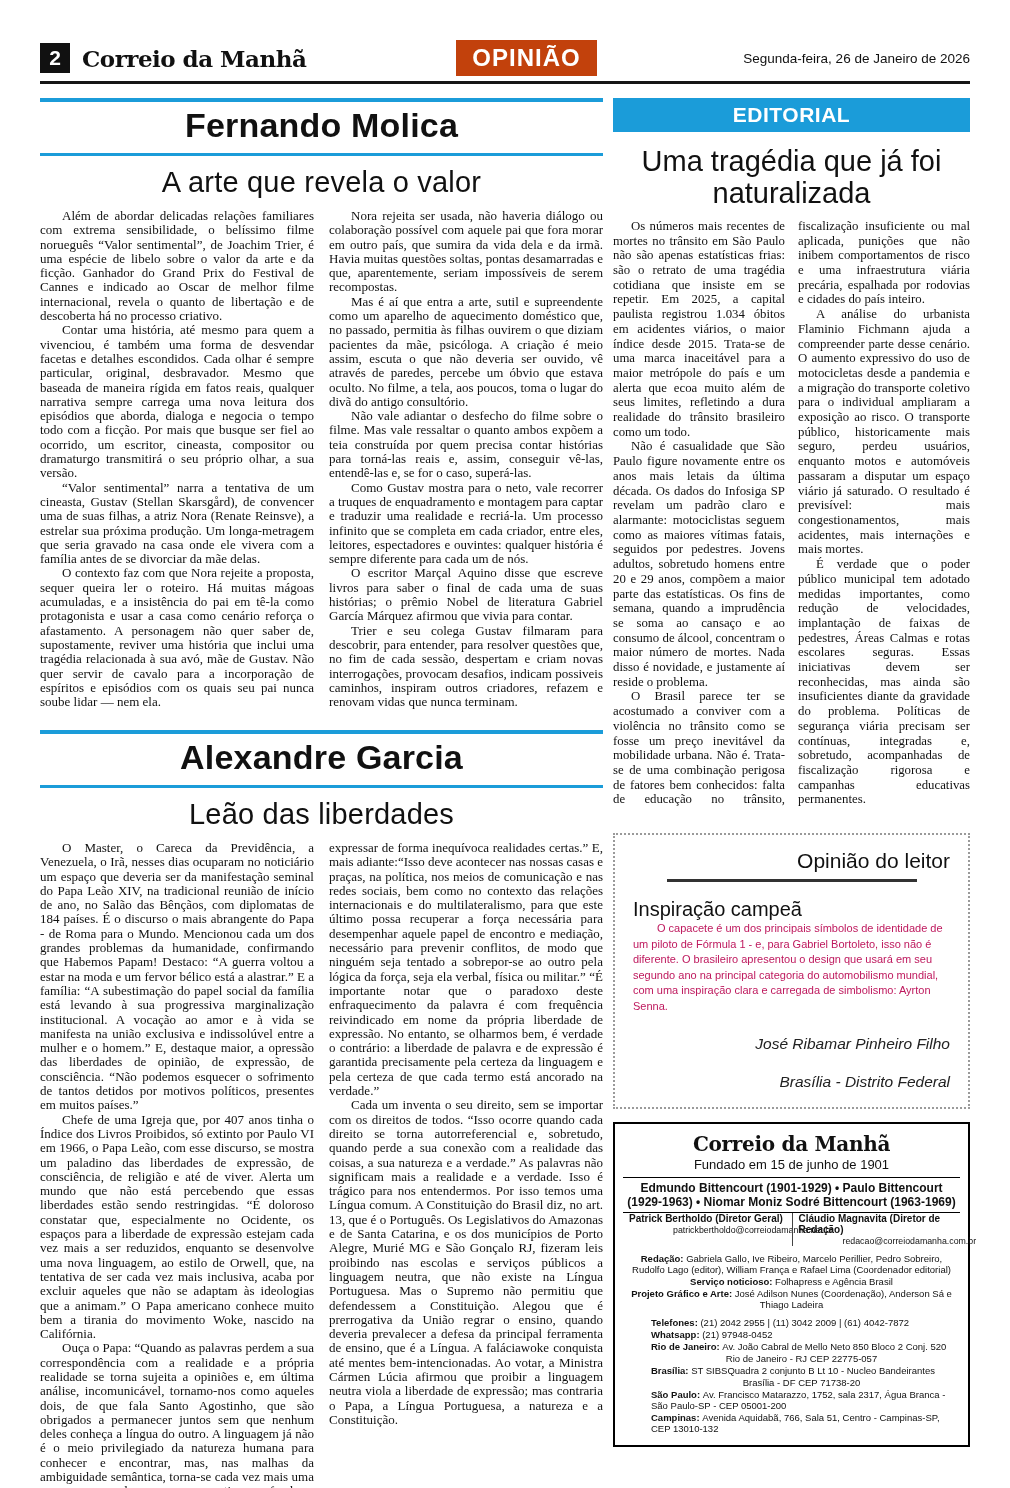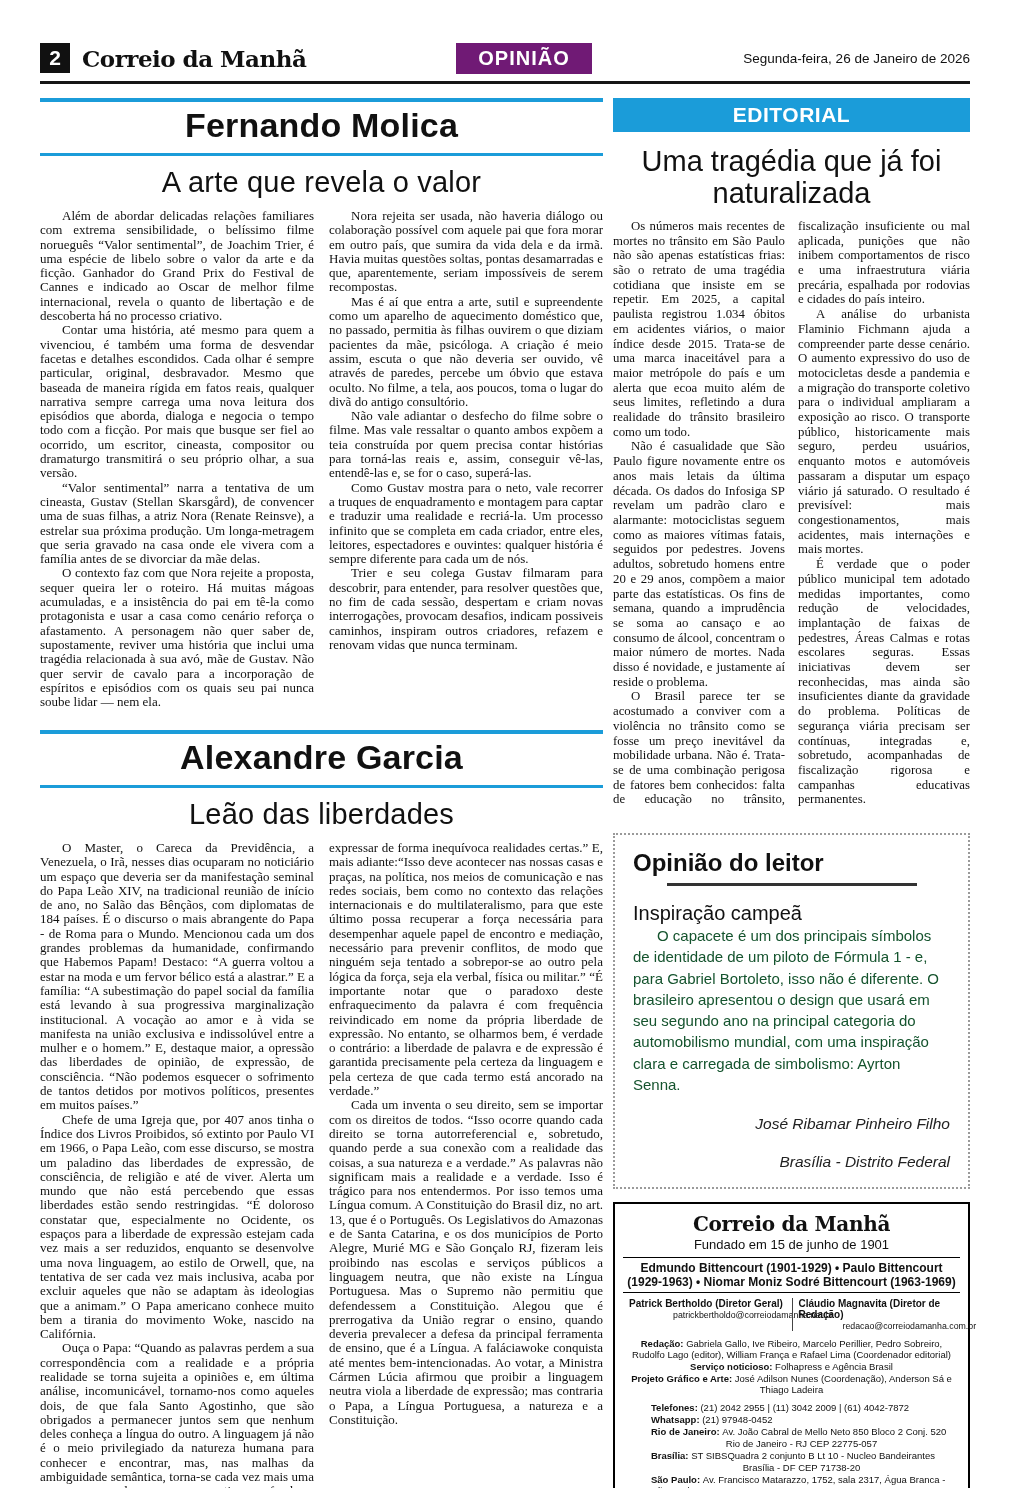--- a/index.html
+++ b/index.html
@@ -15,22 +15,22 @@
   .hdr-pagenum {
     background: #111; color: #fff; width: 30px; height: 30px;
     display: flex; align-items: center; justify-content: center;
     font-size: 21px; font-weight: 700; font-family: "Liberation Sans", sans-serif;
   }
   .hdr-logo {
     font-family: "DejaVu Serif", serif; font-weight: 700; font-size: 23px;
     letter-spacing: -0.5px; margin-left: 12px; white-space: nowrap;
   }
   .hdr-section {
-    background: #701a75; color: #fff; font-weight: 700; font-size: 20px;
-    letter-spacing: 1px; padding: 4px 22px; margin-left: 150px; white-space: nowrap;
+    background: #c2410c; color: #fff; font-weight: 700; font-size: 24px;
+    letter-spacing: 1px; padding: 4px 16px; margin-left: 150px; white-space: nowrap;
   }
   .hdr-date { margin-left: auto; font-size: 13.5px; color: #111; }
   .hdr-rule { border-top: 3px solid #161616; margin-top: 7px; }
 
   
   .main { display: flex; gap: 10px; margin-top: 14px; }
   .col-left  { width: 563px; flex: 0 0 563px; }
   .col-right { width: 357px; flex: 0 0 357px; }
 
   
@@ -66,36 +66,36 @@
     column-count: 2; column-gap: 13px; column-fill: auto;
     font-family: "Liberation Serif", serif; font-size: 12.8px; line-height: 1.15;
     text-align: justify; hyphens: auto; height: 600px; overflow: hidden;
   }
   .editorial-body p { text-indent: 18px; }
 
   
   .reader-box {
     margin-top: 14px; border: 2px dotted #9a9a9a; padding: 14px 18px 16px 18px;
   }
-  .reader-title { text-align: left; font-size: 24px; font-weight: 700; }
+  .reader-title { text-align: right; font-size: 21px; font-weight: 400; }
   .reader-title-rule { border-top: 3px solid #333; width: 250px; margin: 6px auto 16px auto; }
   .reader-letter-title { font-size: 20px; font-weight: 400; }
-  .reader-body { font-size: 15px; line-height: 1.42; color: #14532d; }
+  .reader-body { font-size: 11px; line-height: 1.42; color: #be185d; }
   .reader-body-first-indent { text-indent: 24px; }
   .reader-signature { text-align: right; font-style: italic; font-size: 15.5px; margin-top: 20px; color: #222; }
 
   
   .masthead-box { margin-top: 13px; border: 2px solid #000; padding: 8px 8px 10px 8px; font-size: 9.5px; }
   .mb-title { text-align: center; font-family: "DejaVu Serif", serif; font-weight: 700; font-size: 20px; letter-spacing: -0.3px; }
   .mb-founded { text-align: center; font-size: 13px; margin-top: 1px; }
   .mb-founders {
     border-top: 1.5px solid #000; border-bottom: 1.5px solid #000;
     text-align: center; font-weight: 700; padding: 3px 0; margin-top: 5px; font-size: 12px;
   }
-  .mb-directors { display: flex; margin-top: 5px; }
+  .mb-directors { display: flex; }
   .mb-director { width: 50%; padding: 0 6px; }
   .mb-director + .mb-director { border-left: 1px solid #444; }
   .mb-director-name { font-weight: 700; font-size: 10px; }
   .mb-director-mail { font-size: 8.8px; margin-top: 1px; padding-left: 44px; }
   .mb-staff { margin-top: 7px; text-align: center; }
   .mb-staff p { margin: 1px 8px; }
   .mb-staff b, .mb-contacts b { font-weight: 700; }
   .mb-contacts { margin-top: 7px; padding-left: 28px; padding-right: 8px; }
   .mb-contacts p { margin: 1px 0; }
 </style>
@@ -123,20 +123,21 @@
         <h1 class="article-headline">A arte que revela o valor</h1>
         <div class="article-body body-molica">
             <p>Além de abordar delicadas relações familiares com extrema sensibilidade, o belíssimo filme norueguês “Valor sentimental”, de Joachim Trier, é uma espécie de libelo sobre o valor da arte e da ficção. Ganhador do Grand Prix do Festival de Cannes e indicado ao Oscar de melhor filme internacional, revela o quanto de libertação e de descoberta há no processo criativo.</p>
             <p>Contar uma história, até mesmo para quem a vivenciou, é também uma forma de desvendar facetas e detalhes escondidos. Cada olhar é sempre particular, original, desbravador. Mesmo que baseada de maneira rígida em fatos reais, qualquer narrativa sempre carrega uma nova leitura dos episódios que aborda, dialoga e negocia o tempo todo com a ficção. Por mais que busque ser fiel ao ocorrido, um escritor, cineasta, compositor ou dramaturgo transmitirá o seu próprio olhar, a sua versão.</p>
             <p>“Valor sentimental” narra a tentativa de um cineasta, Gustav (Stellan Skarsgård), de convencer uma de suas filhas, a atriz Nora (Renate Reinsve), a estrelar sua próxima produção. Um longa-metragem que seria gravado na casa onde ele vivera com a família antes de se divorciar da mãe delas.</p>
             <p>O contexto faz com que Nora rejeite a proposta, sequer queira ler o roteiro. Há muitas mágoas acumuladas, e a insistência do pai em tê-la como protagonista e usar a casa como cenário reforça o afastamento. A personagem não quer saber de, supostamente, reviver uma história que inclui uma tragédia relacionada à sua avó, mãe de Gustav. Não quer servir de cavalo para a incorporação de espíritos e episódios com os quais seu pai nunca soube lidar — nem ela.</p>
             <p>Nora rejeita ser usada, não haveria diálogo ou colaboração possível com aquele pai que fora morar em outro país, que sumira da vida dela e da irmã. Havia muitas questões soltas, pontas desamarradas e que, aparentemente, seriam impossíveis de serem recompostas.</p>
             <p>Mas é aí que entra a arte, sutil e supreendente como um aparelho de aquecimento doméstico que, no passado, permitia às filhas ouvirem o que diziam pacientes da mãe, psicóloga. A criação é meio assim, escuta o que não deveria ser ouvido, vê através de paredes, percebe um óbvio que estava oculto. No filme, a tela, aos poucos, toma o lugar do divã do antigo consultório.</p>
             <p>Não vale adiantar o desfecho do filme sobre o filme. Mas vale ressaltar o quanto ambos expõem a teia construída por quem precisa contar histórias para torná-las reais e, assim, conseguir vê-las, entendê-las e, se for o caso, superá-las.</p>
             <p>Como Gustav mostra para o neto, vale recorrer a truques de enquadramento e montagem para captar e traduzir uma realidade e recriá-la. Um processo infinito que se completa em cada criador, entre eles, leitores, espectadores e ouvintes: qualquer história é sempre diferente para cada um de nós.</p>
+            <p>O escritor Marçal Aquino disse que escreve livros para saber o final de cada uma de suas histórias; o prêmio Nobel de literatura Gabriel García Márquez afirmou que vivia para contar.</p>
             <p>Trier e seu colega Gustav filmaram para descobrir, para entender, para resolver questões que, no fim de cada sessão, despertam e criam novas interrogações, provocam desafios, indicam possiveis caminhos, inspiram outros criadores, refazem e renovam vidas que nunca terminam.</p>
           </div>
       </section>
 
       <section class="sec-garcia">
         <div class="byline-block">
           <div class="byline-name">Alexandre Garcia</div>
         </div>
         <h1 class="article-headline">Leão das liberdades</h1>
         <div class="article-body body-garcia">

